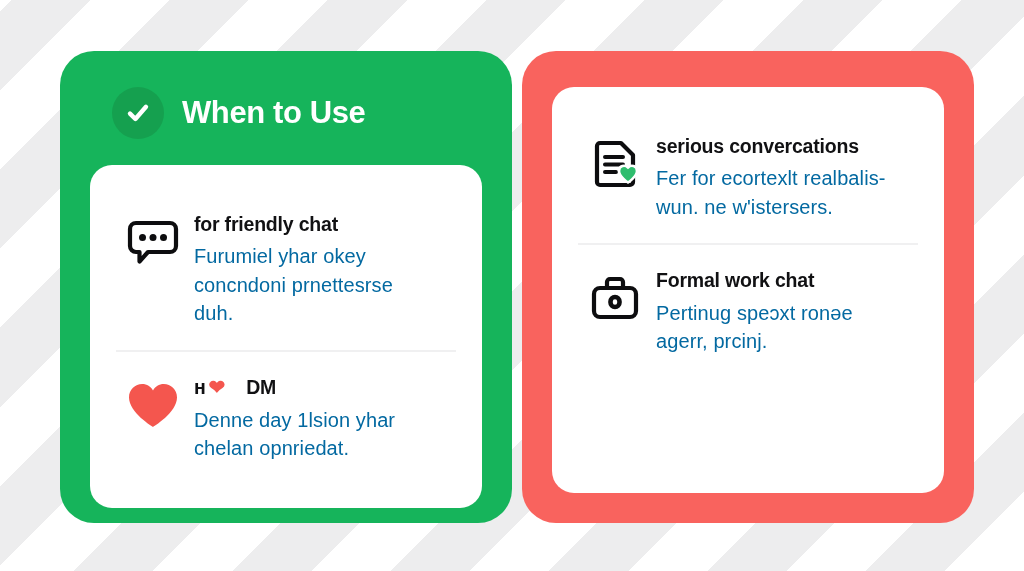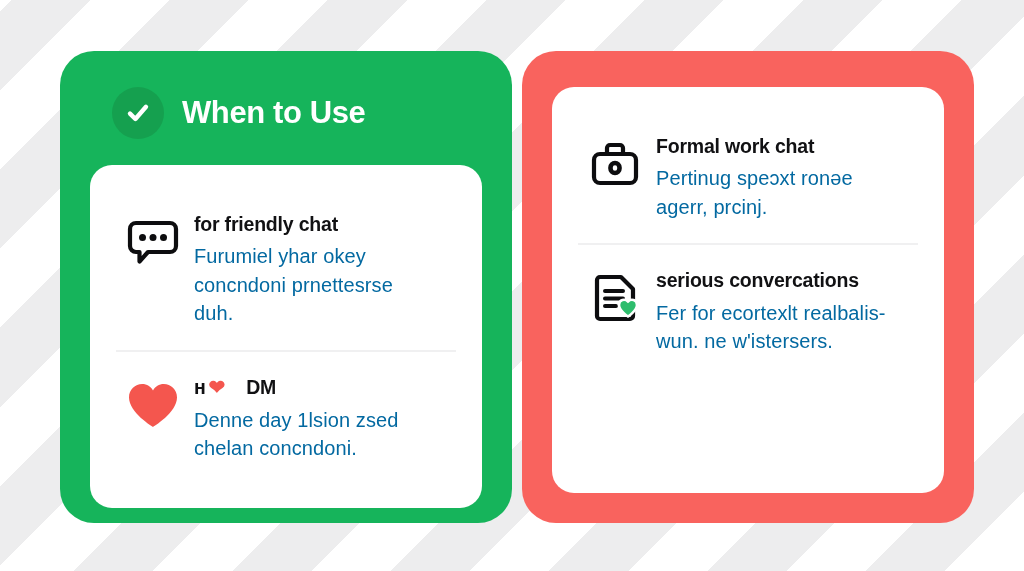--- a/index.html
+++ b/index.html
@@ -175,56 +175,56 @@
             <svg width="56" height="52" viewBox="0 0 56 52" aria-hidden="true">
               <path d="M28 48 C28 48 4 33.5 4 18.5 C4 10.5 10.2 5 17.2 5 C22 5 25.8 7.6 28 11.4 C30.2 7.6 34 5 38.8 5 C45.8 5 52 10.5 52 18.5 C52 33.5 28 48 28 48 Z" fill="#f4564e"></path>
             </svg>
           </span>
           <div class="item-body">
             <div class="item-title">
               <span>ʜ</span>
                 <span class="heart-glyph">❤</span>
                 <span style="margin-left:18px">DM</span>
             </div>
-            <div class="item-desc">Denne day 1lsion zsed chelan concndoni.</div>
+            <div class="item-desc">Denne day 1lsion yhar chelan opnriedat.</div>
           </div>
         </div>
 
       </div>
     </section>
 
     <section class="card card--bad right">
 
       <div class="panel">
+
+        <div class="item">
+          <span class="item-icon">
+            <svg width="54" height="54" viewBox="0 0 54 54" aria-hidden="true">
+              <path d="M9 9 A3 3 0 0 1 12 6 H33 L45 18 V45 A3 3 0 0 1 42 48 H12 A3 3 0 0 1 9 45 Z" fill="#ffffff" stroke="#0d0d0f" stroke-width="4.2" stroke-linejoin="round"></path>
+              <path d="M17 20 H35 M17 27.5 H35 M17 35 H28" stroke="#0d0d0f" stroke-width="4" stroke-linecap="round"></path>
+              <path d="M40 30.5 C43 27.5 49 28.5 49 34 C49 39.5 40 45.5 40 45.5 C40 45.5 31 39.5 31 34 C31 28.5 37 27.5 40 30.5 Z" fill="#2ebd6d" stroke="#ffffff" stroke-width="2.6"></path>
+            </svg>
+          </span>
+          <div class="item-body">
+            <div class="item-title">serious convercations</div>
+            <div class="item-desc">Fer for ecortexlt realbalis-wun. ne w'istersers.</div>
+          </div>
+        </div>
 
         <div class="item">
           <span class="item-icon">
             <svg width="54" height="54" viewBox="0 0 54 54" aria-hidden="true">
               <path d="M19 17 V11 A3 3 0 0 1 22 8 H32 A3 3 0 0 1 35 11 V17" fill="none" stroke="#0d0d0f" stroke-width="4.2" stroke-linejoin="round"></path>
               <rect x="6" y="17" width="42" height="29" rx="6" fill="none" stroke="#0d0d0f" stroke-width="4.2"></rect>
               <rect x="22.5" y="26" width="9" height="10" rx="4.5" fill="none" stroke="#0d0d0f" stroke-width="4.6"></rect>
             </svg>
           </span>
           <div class="item-body">
             <div class="item-title">Formal work chat</div>
             <div class="item-desc">Pertinug speɔxt ronǝe agerr, prcinj.</div>
           </div>
         </div>
 
-        <div class="item">
-          <span class="item-icon">
-            <svg width="54" height="54" viewBox="0 0 54 54" aria-hidden="true">
-              <path d="M9 9 A3 3 0 0 1 12 6 H33 L45 18 V45 A3 3 0 0 1 42 48 H12 A3 3 0 0 1 9 45 Z" fill="#ffffff" stroke="#0d0d0f" stroke-width="4.2" stroke-linejoin="round"></path>
-              <path d="M17 20 H35 M17 27.5 H35 M17 35 H28" stroke="#0d0d0f" stroke-width="4" stroke-linecap="round"></path>
-              <path d="M40 30.5 C43 27.5 49 28.5 49 34 C49 39.5 40 45.5 40 45.5 C40 45.5 31 39.5 31 34 C31 28.5 37 27.5 40 30.5 Z" fill="#2ebd6d" stroke="#ffffff" stroke-width="2.6"></path>
-            </svg>
-          </span>
-          <div class="item-body">
-            <div class="item-title">serious convercations</div>
-            <div class="item-desc">Fer for ecortexlt realbalis-wun. ne w'istersers.</div>
-          </div>
-        </div>
-
       </div>
     </section>
 
   </div>
 </div>
 
 </body></html>

